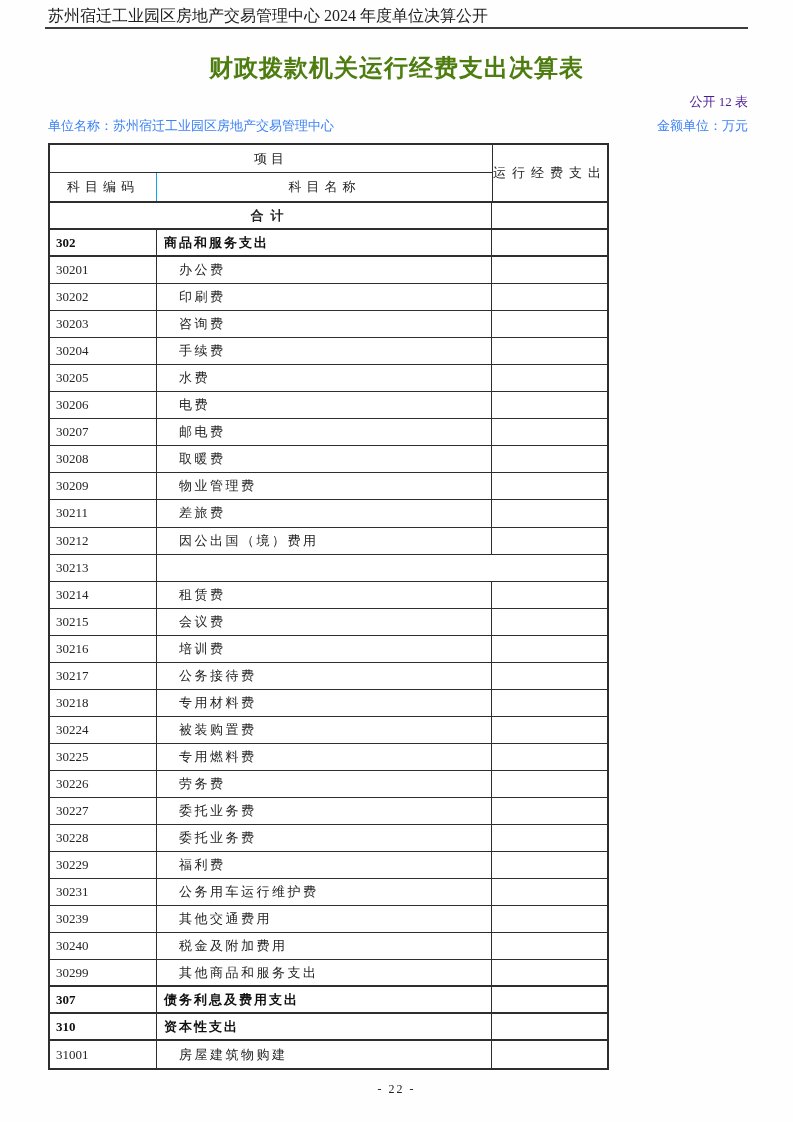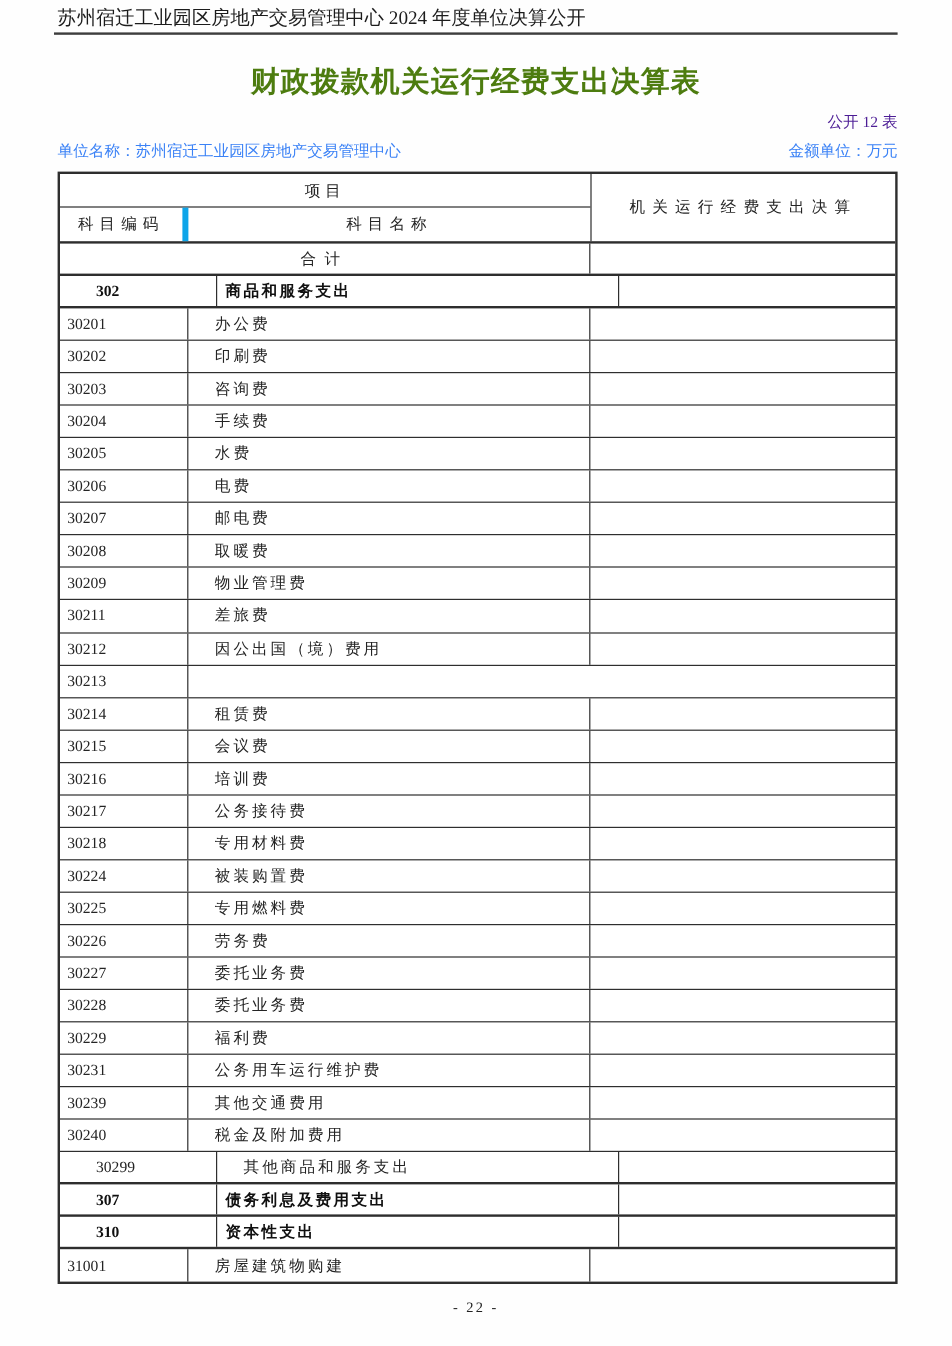--- a/index.html
+++ b/index.html
@@ -33,57 +33,57 @@
     position: absolute; right: 45px; top: 93px;
     font-size: 13px; color: #4c1d95;
   }
   .meta-row {
     position: absolute; left: 48px; right: 45px; top: 117px;
     display: flex; justify-content: space-between;
     font-size: 13px; color: #3b82f6;
   }
 
   .fin-table {
-    position: absolute; left: 48px; top: 143px; width: 700px;
+    position: absolute; left: 48px; top: 143px; width: 561px;
     border: 2px solid #2e2e2e;
     background: #fff;
   }
   .cell {
     display: flex; align-items: center;
     font-size: 13px; color: #242424;
     overflow: hidden; white-space: nowrap;
   }
   .center { justify-content: center; }
 
   .thead {
     display: grid;
     grid-template-columns: 107px 335px 1fr;
     grid-template-rows: 28px 28px;
     border-bottom: 2px solid #2e2e2e;
   }
   .th-project { grid-column: 1 / 3; grid-row: 1; border-bottom: 1px solid #2e2e2e; letter-spacing: 4px; }
-  .th-code    { grid-column: 1; grid-row: 2; border-right: 5px solid #0ea5e9; letter-spacing: 5px; }
+  .th-code    { grid-column: 1; grid-row: 2; border-right: 1px solid #0ea5e9; letter-spacing: 5px; }
   .th-name    { grid-column: 2; grid-row: 2; letter-spacing: 5px; }
   .th-value   { grid-column: 3; grid-row: 1 / 3; border-left: 1px solid #2e2e2e; letter-spacing: 6px; }
 
   .total-row {
     display: grid;
     grid-template-columns: 442px 1fr;
     height: 27px;
     border-bottom: 2px solid #2e2e2e;
   }
-  .total-label { border-right: 1px solid #2e2e2e; letter-spacing: 7px; }
+  .total-label { border-right: 1px solid #2e2e2e; letter-spacing: 7px; font-weight: bold; }
 
   .trow {
     display: grid;
     grid-template-columns: 107px 335px 1fr;
     height: 27.05px;
     border-bottom: 1px solid #2e2e2e;
   }
-  .trow.thick { border-bottom-width: 2px; padding-left: 24px; }
+  .trow.thick { border-bottom-width: 2px; }
   .trow.last { border-bottom: none; }
   .trow .code { padding-left: 6px; border-right: 1px solid #2e2e2e; }
   .trow .name { padding-left: 22px; border-right: 1px solid #2e2e2e; letter-spacing: 2.5px; }
   .trow.bold .code, .trow.bold .name { font-weight: bold; color: #101010; }
   .trow.bold .name { padding-left: 7px; letter-spacing: 2px; }
 
   .page-footer {
     position: absolute; left: 0; top: 1082px; width: 100%;
     text-align: center; font-size: 12px; color: #222;
     letter-spacing: 2px;

